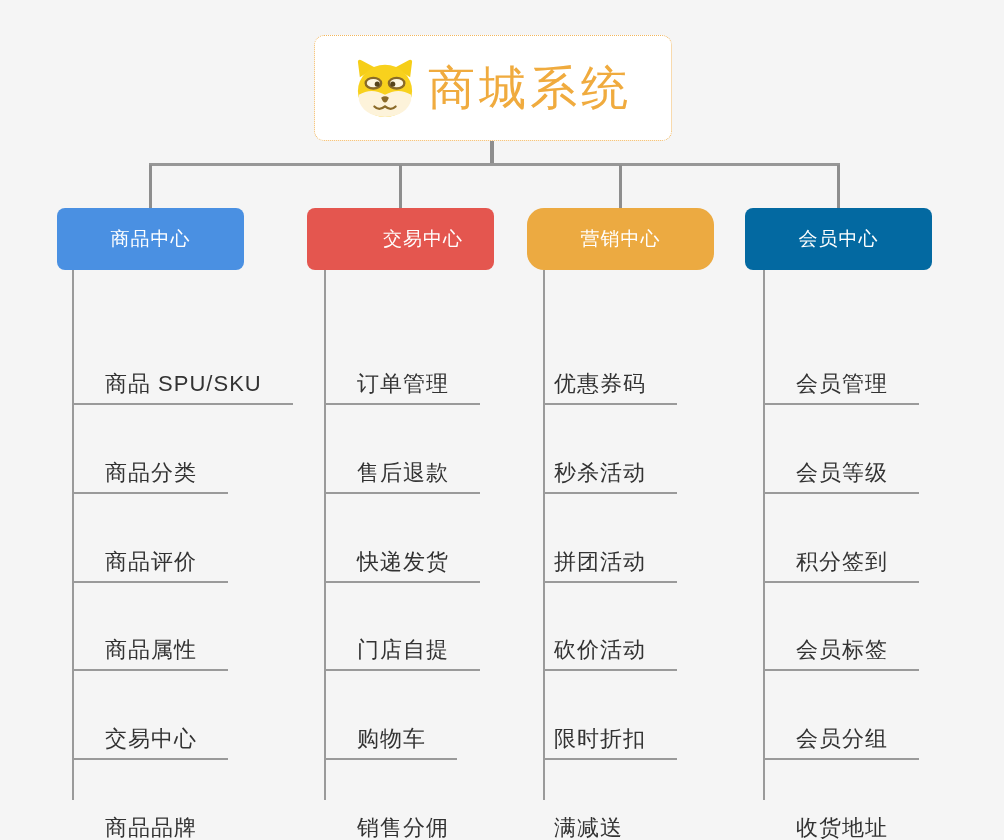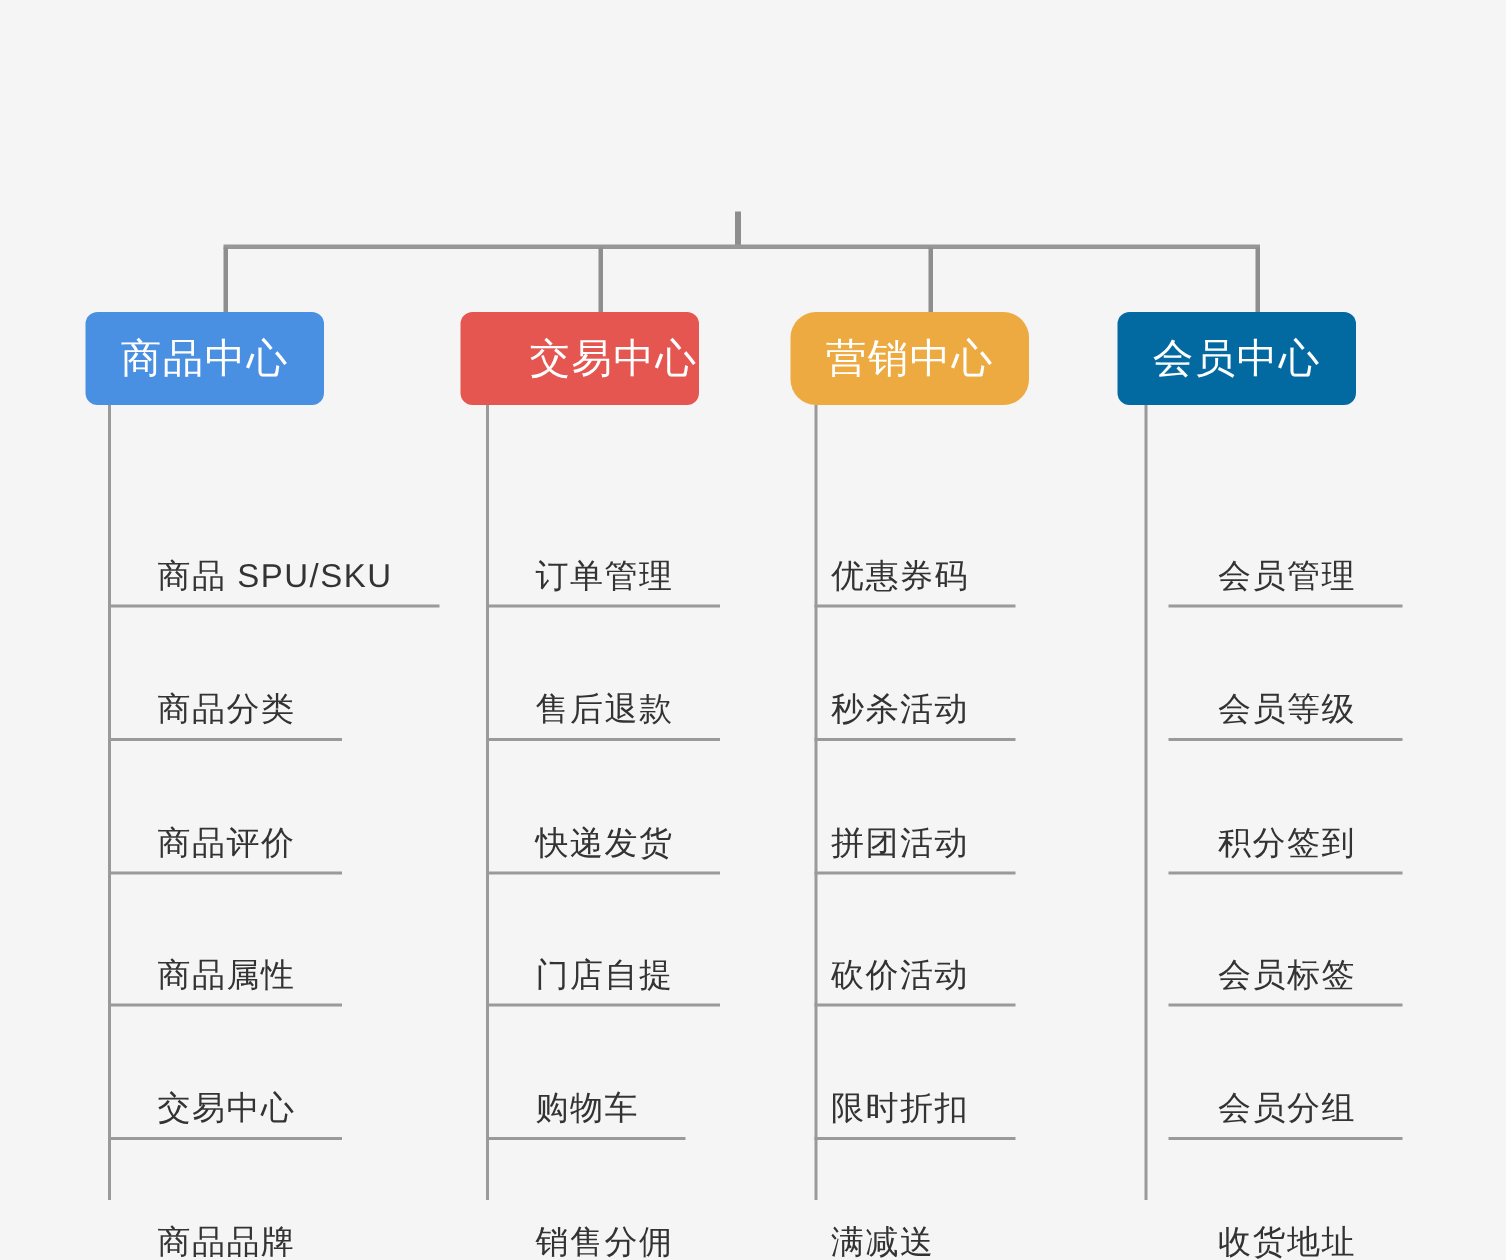--- a/index.html
+++ b/index.html
@@ -24,23 +24,23 @@
   .line { position:absolute; background:#8e8e8e; }
   .root-stub   { left:490px; top:141px; width:4px;  height:25px; }
   .h-connector { left:149px; top:163px; width:691px; height:3px; background:#979797; }
   .drop        { top:165px; width:3px; height:43px; }
   .drop-1 { left:149px; }
   .drop-2 { left:399px; }
   .drop-3 { left:619px; }
   .drop-4 { left:837px; }
   
   .branch-box {
-    position:absolute; top:208px; width:159px; height:62px;
+    position:absolute; top:208px; width:187px; height:62px;
     border-radius:8px; display:flex; align-items:center; justify-content:center;
-    color:#ffffff; font-size:27px; letter-spacing:1px; box-sizing:border-box;
+    color:#ffffff; font-size:19px; letter-spacing:1px; box-sizing:border-box;
   }
   .bb-1 { left:57px; }
   .bb-2 { left:307px;padding-left:45px; }
   .bb-3 { left:527px;border-radius:17px; }
   .bb-4 { left:745px; }
   
   .vline {
     position:absolute; top:270px; width:2px; height:530px; background:#9a9a9a;
   }
   .vl-1 { left:72px; }
@@ -51,40 +51,55 @@
   .item {
     position:absolute;
     padding:0 31px 5px 33px;
     border-bottom:2px solid #9a9a9a;
     font-size:22px; line-height:29px; letter-spacing:1px;
     color:#333333; white-space:nowrap;margin-top:47px;
   }
   .col-1 { left:72px; }
   .col-2 { left:324px; }
   .col-3 { left:543px;padding-left:11px; }
-  .col-4 { left:779px; }
+  .col-4 { left:763px; }
   .row-1 { top:322px; }
   .row-2 { top:411px; }
   .row-3 { top:500px; }
   .row-4 { top:588px; }
   .row-5 { top:677px; }
   .row-6 { top:766px; }
 </style>
 </head>
 <body>
 
 <div class="canvas">
 
   <div class="line root-stub"></div>
   <div class="line h-connector"></div>
   <div class="line drop drop-1"></div>
   <div class="line drop drop-2"></div>
   <div class="line drop drop-3"></div>
   <div class="line drop drop-4"></div>
 
+  <div class="root-node">
+    <svg class="root-icon" viewBox="0 0 64 62" aria-hidden="true">
+      <path d="M6 20 L4 4 Q4 1 7 2 L22 10 Z" fill="#f6ce18"></path>
+      <path d="M58 20 L60 4 Q60 1 57 2 L42 10 Z" fill="#f6ce18"></path>
+      <ellipse cx="32" cy="34" rx="28" ry="27" fill="#f8d11d"></ellipse>
+      <path d="M5 38 Q18 30 32 38 Q46 30 59 38 L59 44 Q54 60 32 61 Q10 60 5 44 Z" fill="#fdf3da"></path>
+      <ellipse cx="20" cy="26" rx="8" ry="5.5" fill="#fdf6e0" stroke="#8a6a28" stroke-width="2.4"></ellipse>
+      <ellipse cx="44" cy="26" rx="8" ry="5.5" fill="#fdf6e0" stroke="#8a6a28" stroke-width="2.4"></ellipse>
+      <circle cx="24" cy="27" r="2.6" fill="#55431a"></circle>
+      <circle cx="40" cy="27" r="2.6" fill="#55431a"></circle>
+      <path d="M28 41 Q32 38 36 41 Q34 46 32 46 Q30 46 28 41 Z" fill="#8a6a28"></path>
+      <path d="M21 50 Q26 55 32 50 Q38 55 43 50" fill="none" stroke="#8a6a28" stroke-width="2.2" stroke-linecap="round"></path>
+    </svg>
+    <span class="root-title">商城系统</span>
+  </div>
 
   <div>
     <div class="branch-box bb-1" style="background: rgb(74, 144, 226);">
       <span>商品中心</span>
     </div>
     <div class="vline vl-1"></div>
     <div class="item col-1 row-1">商品 SPU/SKU</div>
     <div class="item col-1 row-2">商品分类</div>
     <div class="item col-1 row-3">商品评价</div>
     <div class="item col-1 row-4">商品属性</div>

